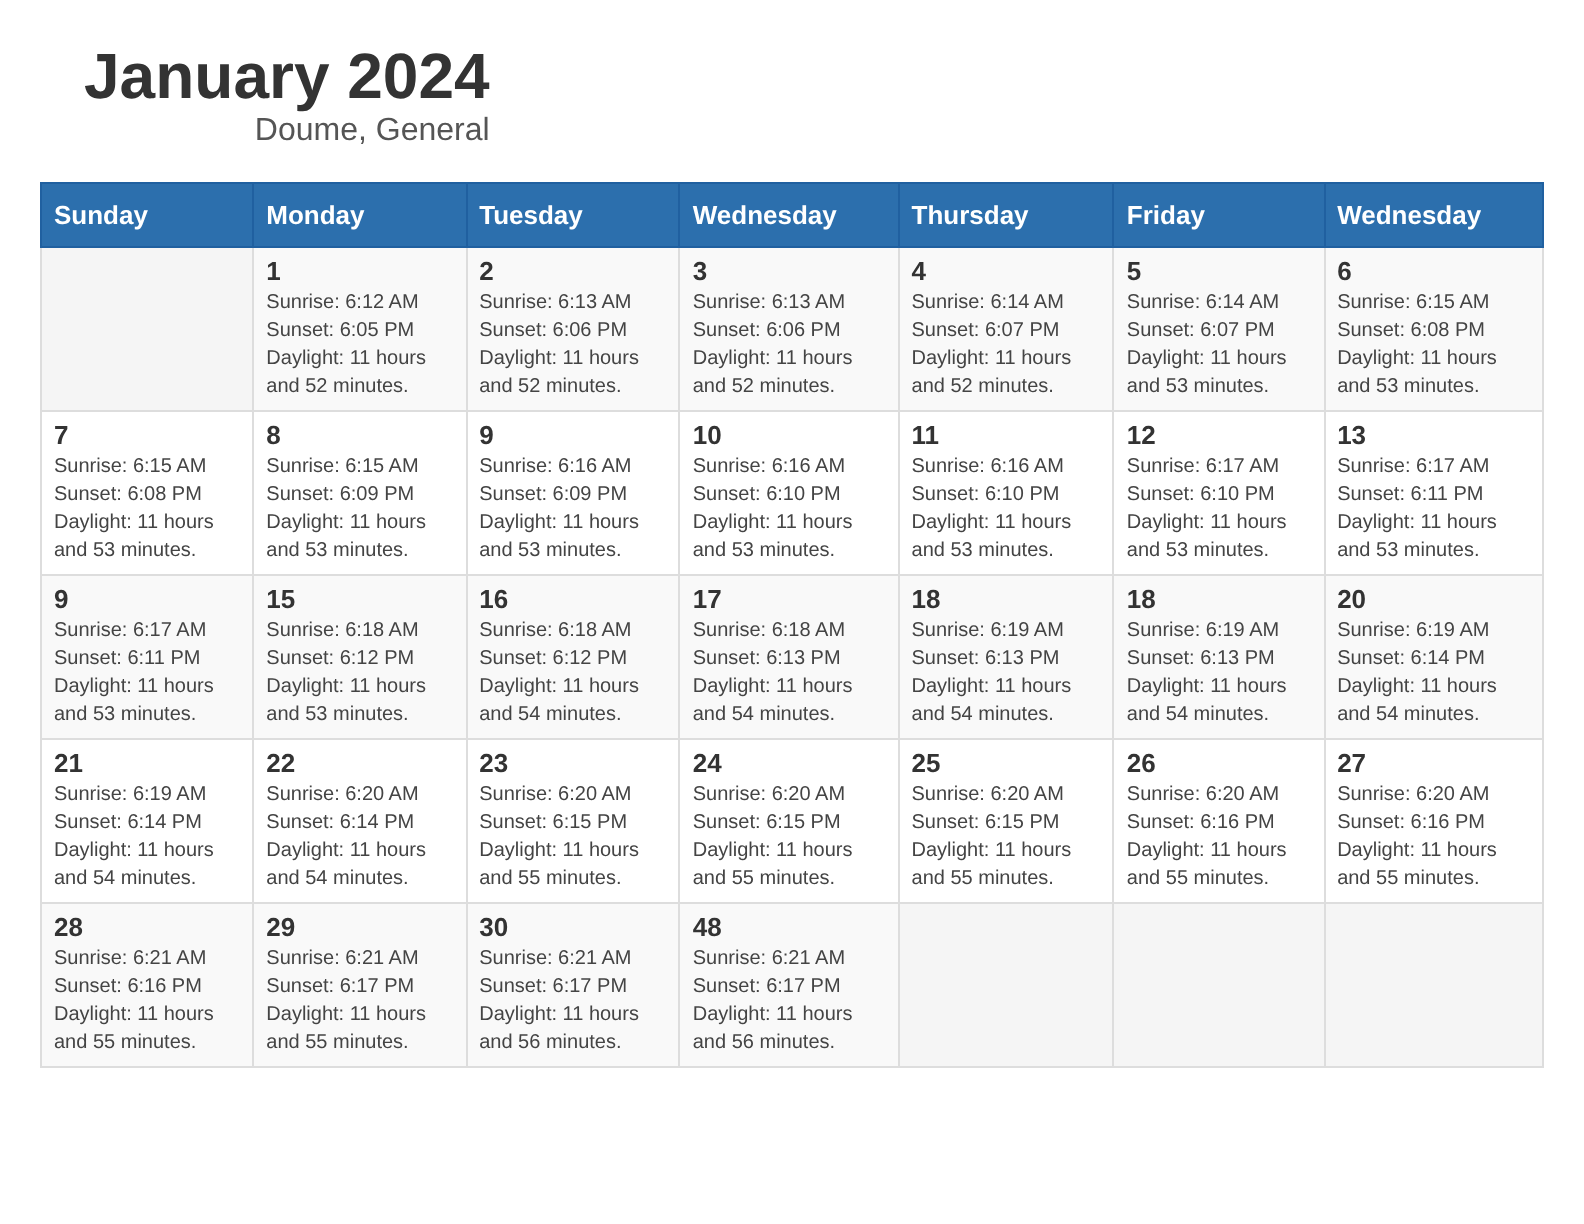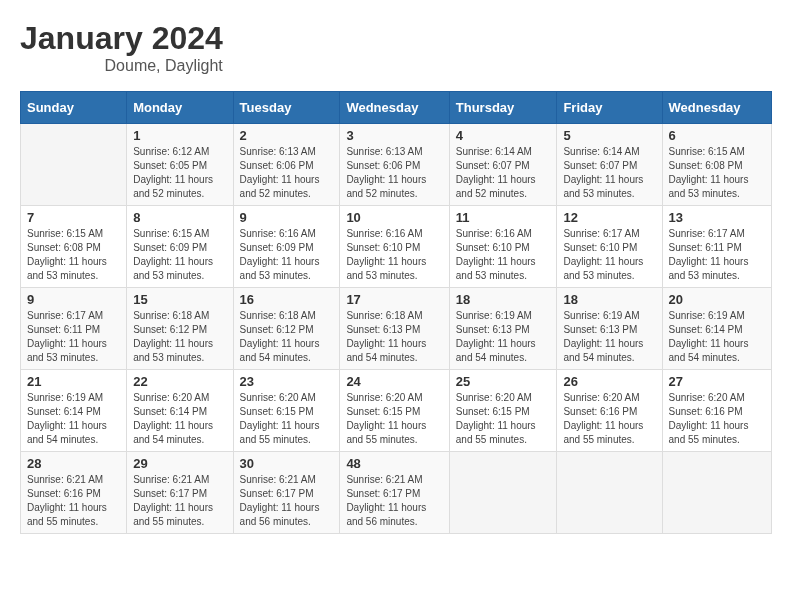--- a/index.html
+++ b/index.html
@@ -32,20 +32,21 @@
       width: 28px;
       height: 28px;
     }
     .title-section {
       text-align: right;
     }
     .month-title {
       font-size: 32px;
       font-weight: bold;
       color: #333;
+      margin-left: 22px;
     }
     .location {
       font-size: 16px;
       color: #555;
     }
     table {
       width: 100%;
       border-collapse: collapse;
       font-size: 11px;
     }
@@ -92,21 +93,21 @@
     .empty-cell {
       background: #f5f5f5;
     }
   </style>
 </head>
 <body>
 
 <div class="header">
   <div class="title-section">
     <div class="month-title">January 2024</div>
-    <div class="location">Doume, Daylight</div>
+    <div class="location">Doume, General</div>
   </div>
 </div>
 
 <table>
   <thead>
     <tr>
       <th>Sunday</th>
       <th>Monday</th>
       <th>Tuesday</th>
       <th>Wednesday</th>

